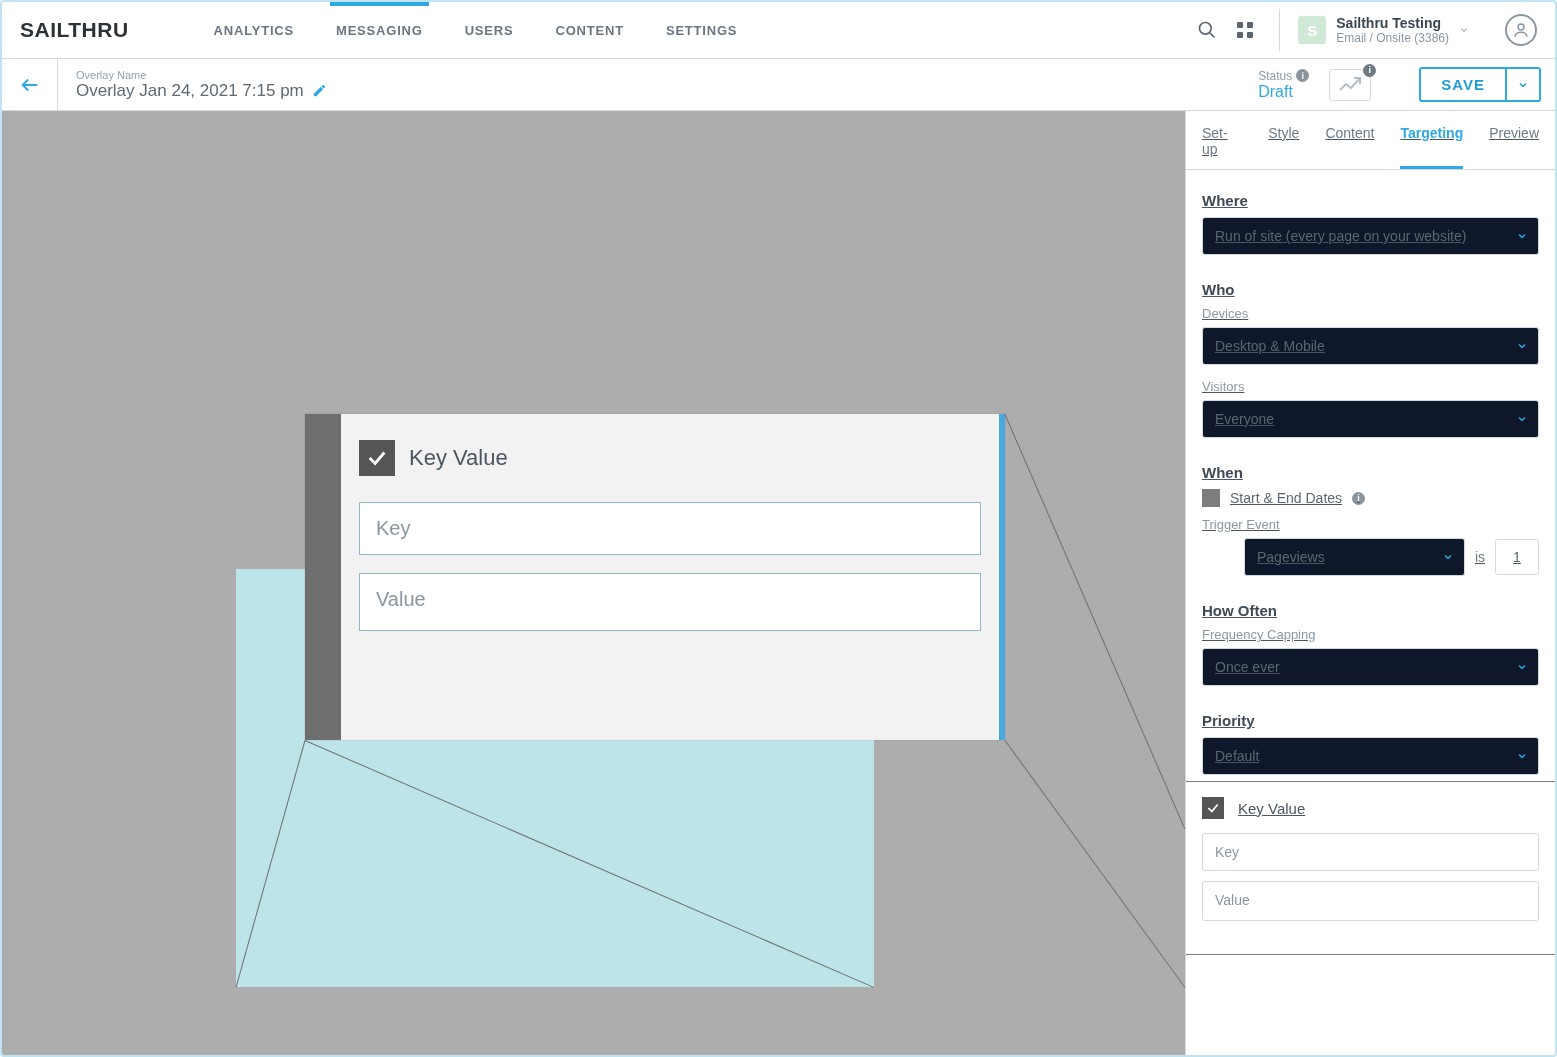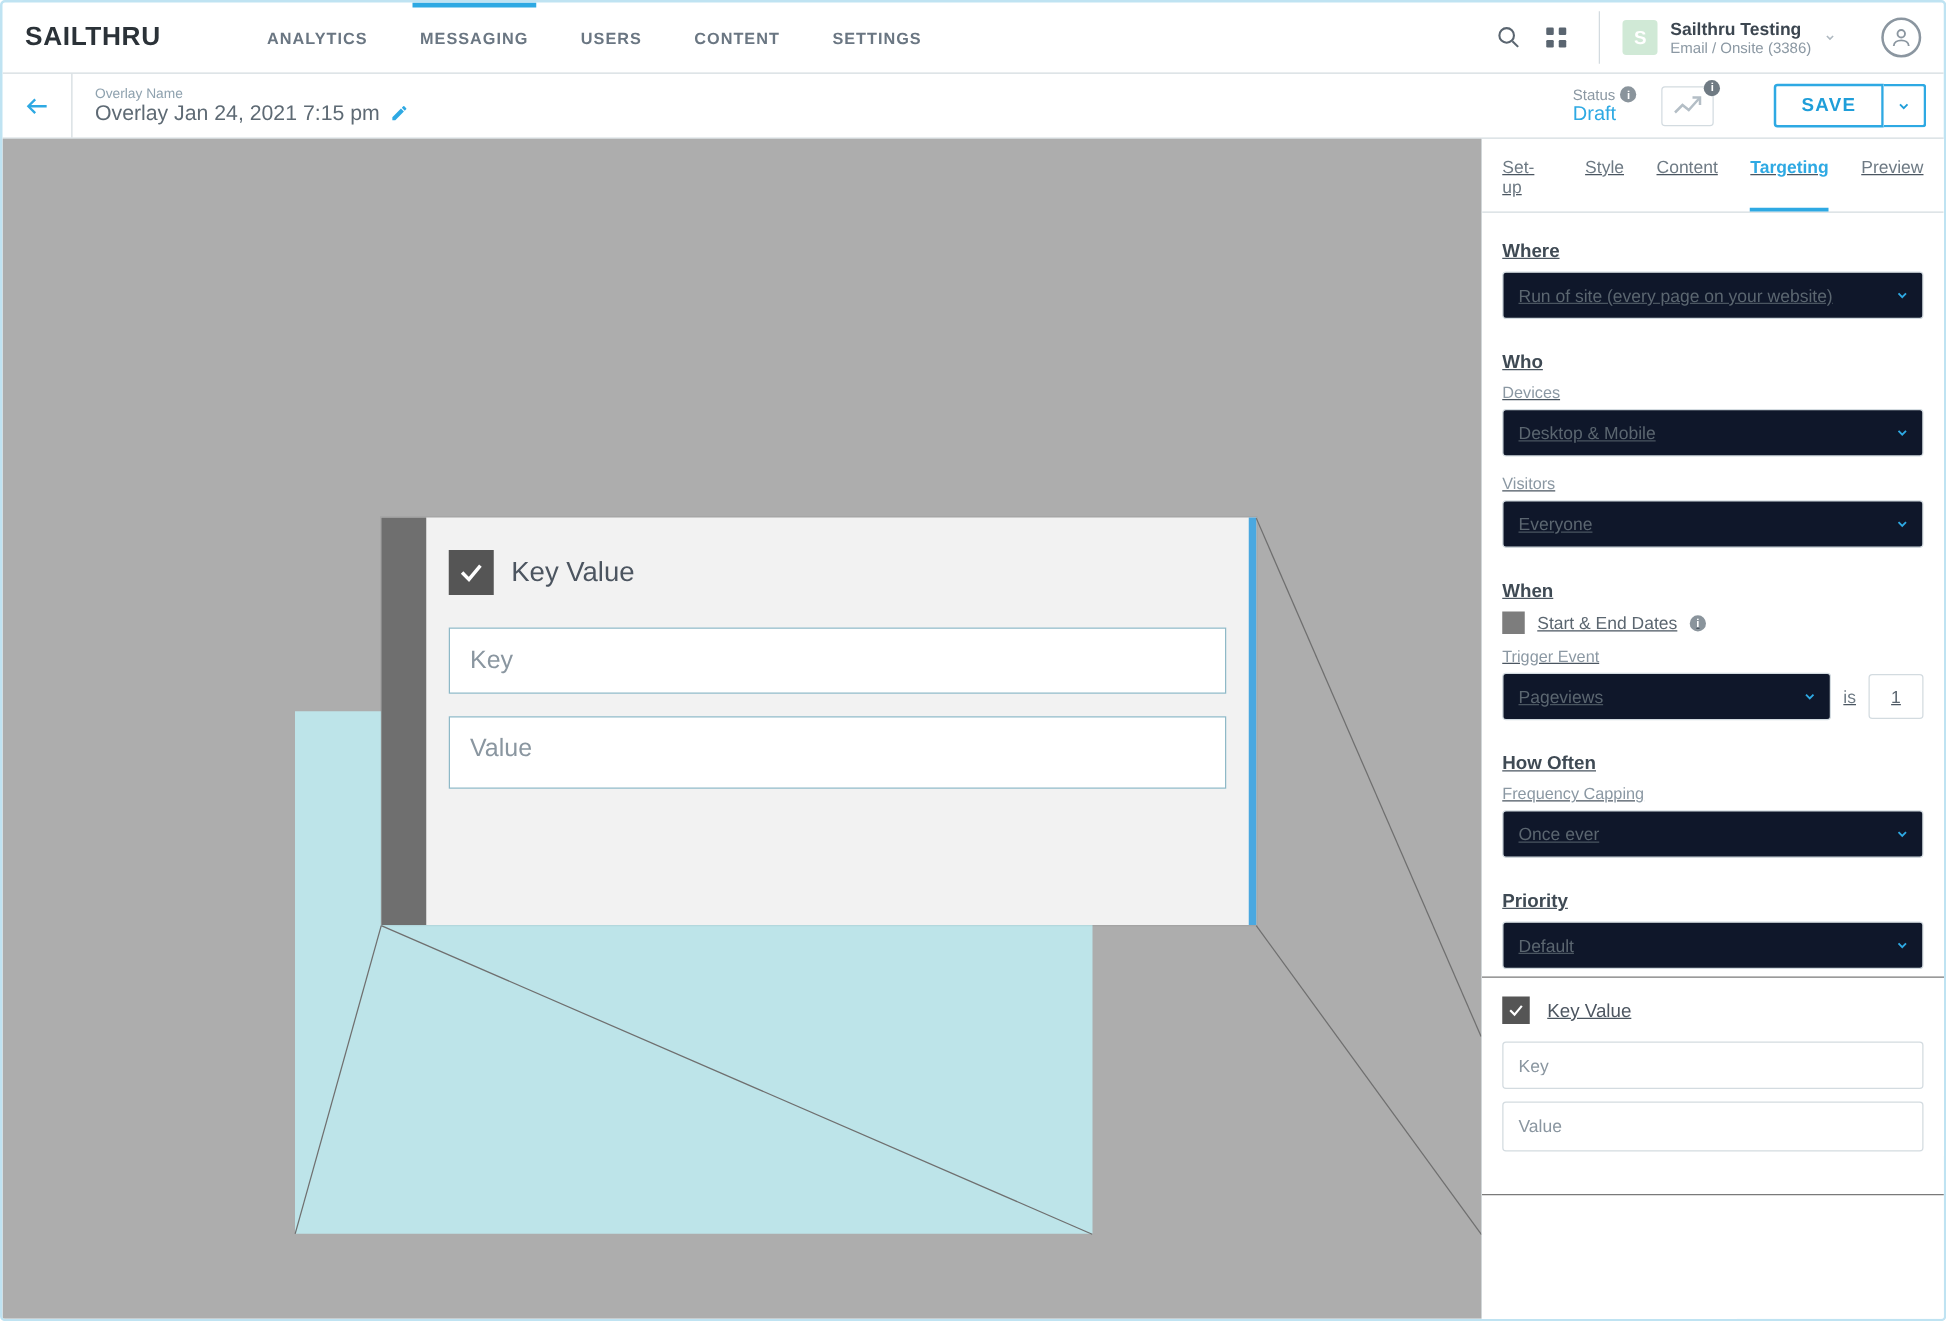--- a/index.html
+++ b/index.html
@@ -74,21 +74,21 @@
   
   .tabs{display:flex;gap:26px;padding:14px 16px 0 16px;border-bottom:1px solid var(--border);}
   .tab{font-size:14px;color:#6e7a84;padding-bottom:12px;cursor:pointer;}
   .tab.active{color:var(--blue);border-bottom:3px solid var(--blue);font-weight:600;}
 
   .section{padding:14px 16px 4px 16px;}
   .section h4{margin:8px 0 8px 0;font-size:15px;color:#3f4a54;font-weight:700;}
   .sub-label{font-size:13px;color:var(--muted);margin:6px 0;}
   .select{width:100%;border:1px solid var(--border);border-radius:3px;background:#0f172a;padding:10px 30px 10px 12px;font-size:14px;color:#5b6670;position:relative;}
   .select .caret{position:absolute;right:10px;top:50%;transform:translateY(-50%);color:var(--blue);}
-  .row{display:flex;align-items:center;gap:10px;}
+  .row{display:flex;align-items:center;gap:10px;margin-left:42px;}
   .chk{width:18px;height:18px;background:#7d7d7d;display:inline-flex;align-items:center;justify-content:center;color:#fff;}
   .num-input{width:44px;border:1px solid var(--border);border-radius:3px;padding:9px 8px;font-size:14px;color:#5b6670;text-align:center;}
   .is-label{font-size:14px;color:#6e7a84;}
 
   .panel-kv{border:none;padding:12px 16px 16px 16px;margin-top:6px;}
   .panel-kv .kv-header{margin-bottom:14px;}
   .panel-kv .kv-check{width:22px;height:22px;}
   .panel-kv .kv-check svg{width:14px;height:14px;}
   .panel-kv .kv-title{font-size:15px;}
   .panel-kv input,.panel-kv textarea{width:100%;border:1px solid var(--border);border-radius:3px;padding:10px 12px;font-size:14px;color:#6a7580;background:#fff;margin-bottom:10px;}

